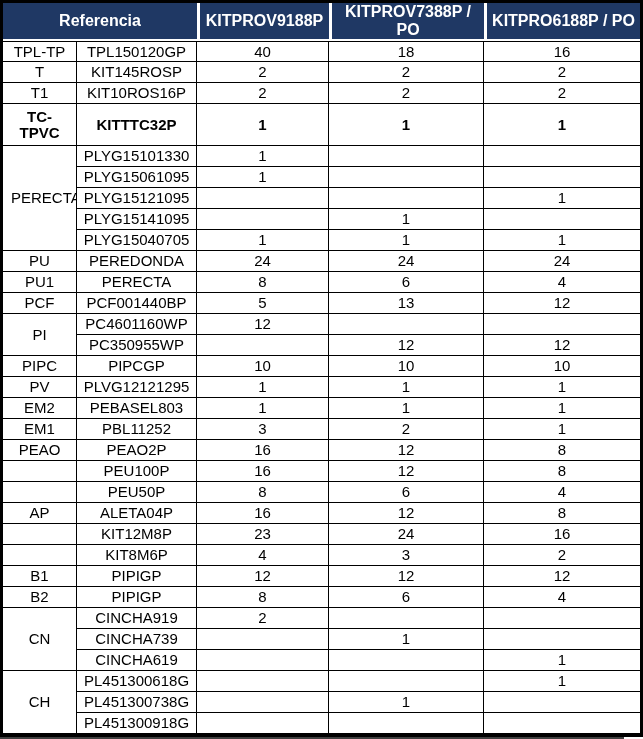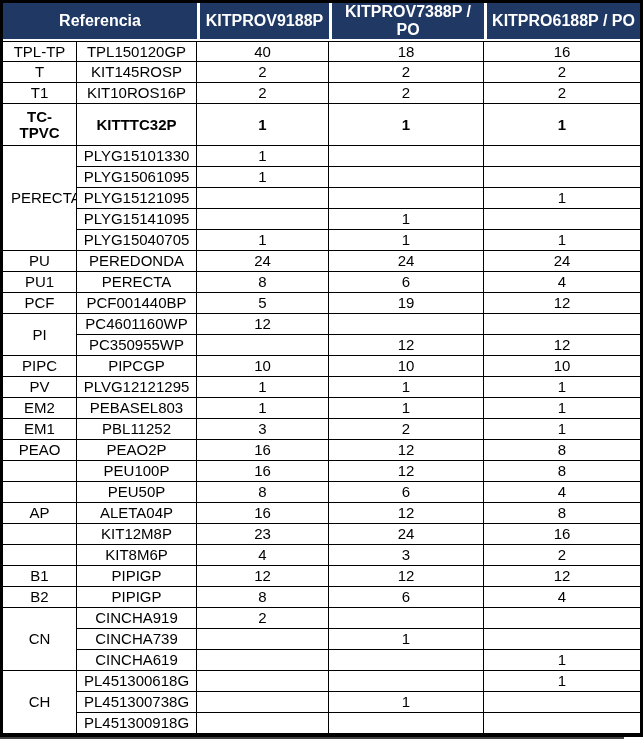--- a/index.html
+++ b/index.html
@@ -156,21 +156,21 @@
           <td class="group-cell">PU1</td>
           <td class="code-cell">PERECTA</td>
           <td class="value-cell">8</td>
           <td class="value-cell">6</td>
           <td class="value-cell">4</td>
         </tr>
         <tr>
           <td class="group-cell">PCF</td>
           <td class="code-cell">PCF001440BP</td>
           <td class="value-cell">5</td>
-          <td class="value-cell">19</td>
+          <td class="value-cell">13</td>
           <td class="value-cell">12</td>
         </tr>
         <tr>
           <td class="group-cell" rowspan="2">PI</td>
           <td class="code-cell">PC4601160WP</td>
           <td class="value-cell">12</td>
           <td class="value-cell"></td>
           <td class="value-cell"></td>
         </tr>
         <tr>

